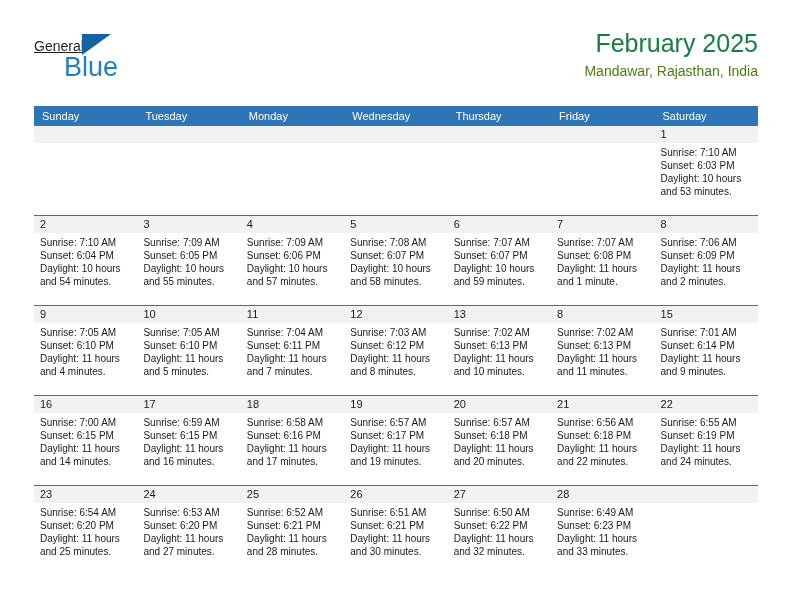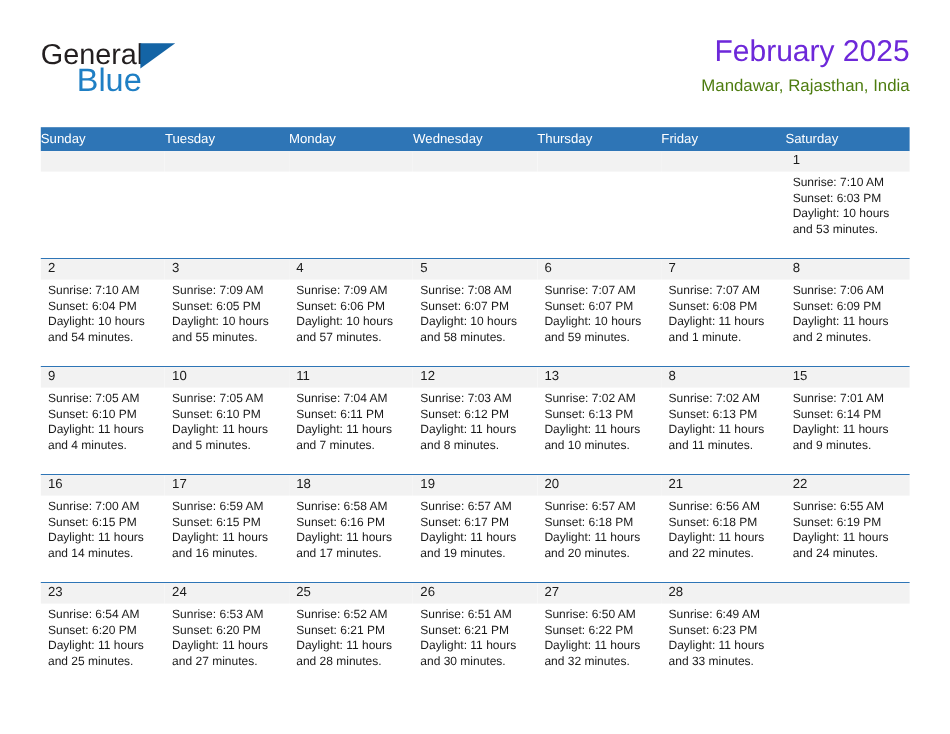--- a/index.html
+++ b/index.html
@@ -31,25 +31,26 @@
   }
   .brand {
     position: absolute;
     left: 0;
     top: 6px;
     width: 200px;
     height: 54px;
   }
   .brand-line1 {
     position: relative;
-    font-size: 24px;
+    font-size: 14px;
     line-height: 24px;
     color: #231f20;
     letter-spacing: 0px;
     white-space: nowrap;
+    text-decoration: underline;
   }
   .brand-tri {
     display: inline-block;
     width: 0;
     height: 0;
     border-left: 29px solid #1464a5;
     border-bottom: 21px solid transparent;
     vertical-align: -4px;
     margin-left: -2px;
   }
@@ -64,21 +65,21 @@
   }
   .title-block {
     position: absolute;
     right: 0;
     top: 0;
     text-align: right;
   }
   .cal-title {
     font-size: 25px;
     line-height: 30px;
-    color: #6d28d9;
+    color: #15803d;
     font-weight: normal;
     white-space: nowrap;
   }
   .cal-subtitle {
     margin-top: 4px;
     font-size: 14px;
     line-height: 18px;
     color: #4d7c0f;
     white-space: nowrap;
   }
@@ -94,21 +95,21 @@
     display: flex;
     width: 100%;
     background: #2e75b6;
     height: 20px;
   }
   .weekday {
     flex: 1 1 0;
     color: #ffffff;
     font-size: 11px;
     line-height: 20px;
-    padding-left: 0;
+    padding-left: 8px;
     box-sizing: border-box;
     white-space: nowrap;
   }
   .week {
     display: flex;
     width: 100%;
     border-top: 1.4px solid #2e75b6;
     box-sizing: border-box;
   }
   .week.first {

